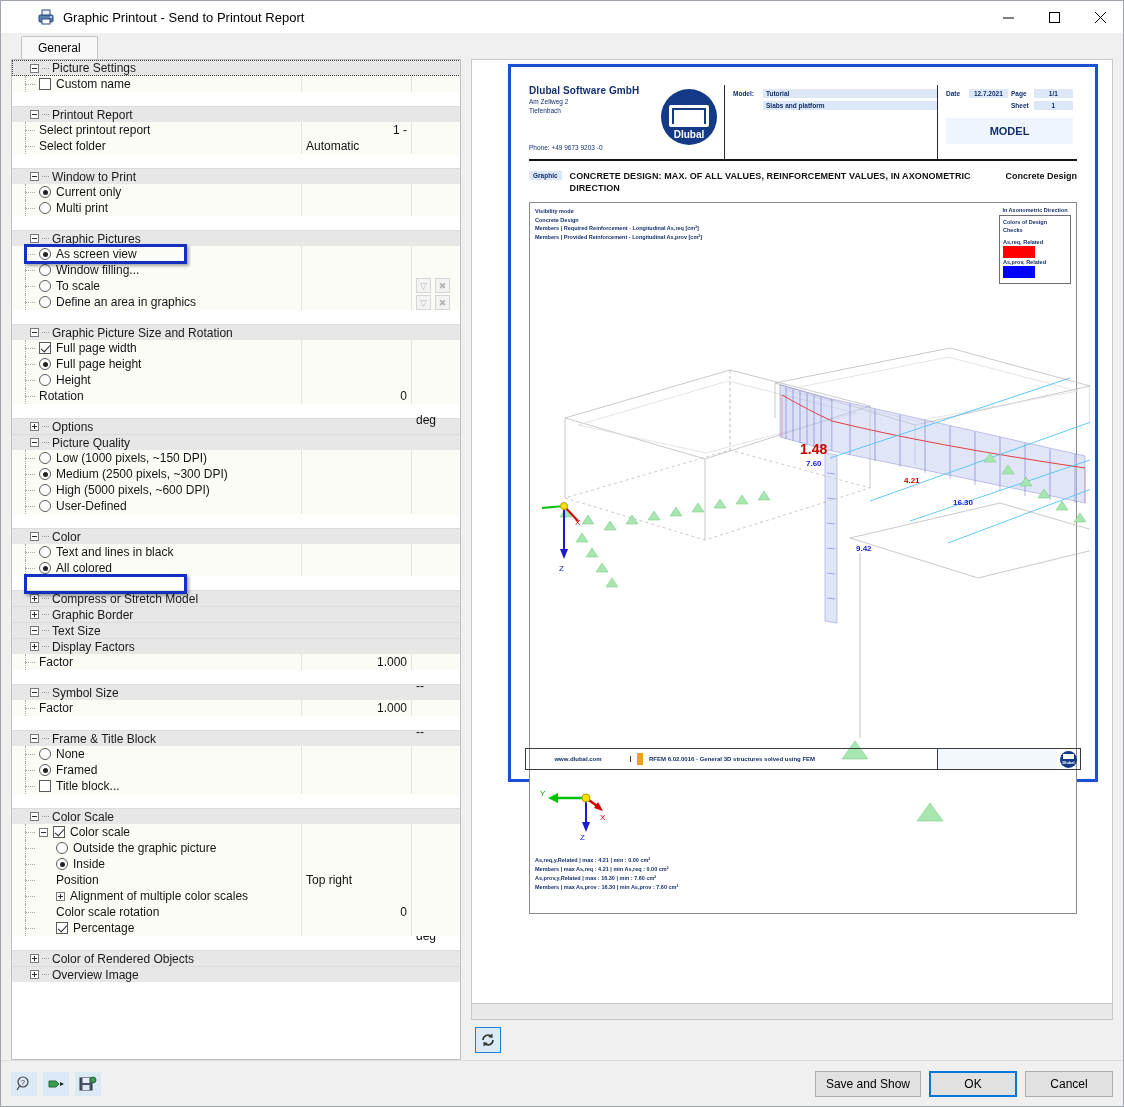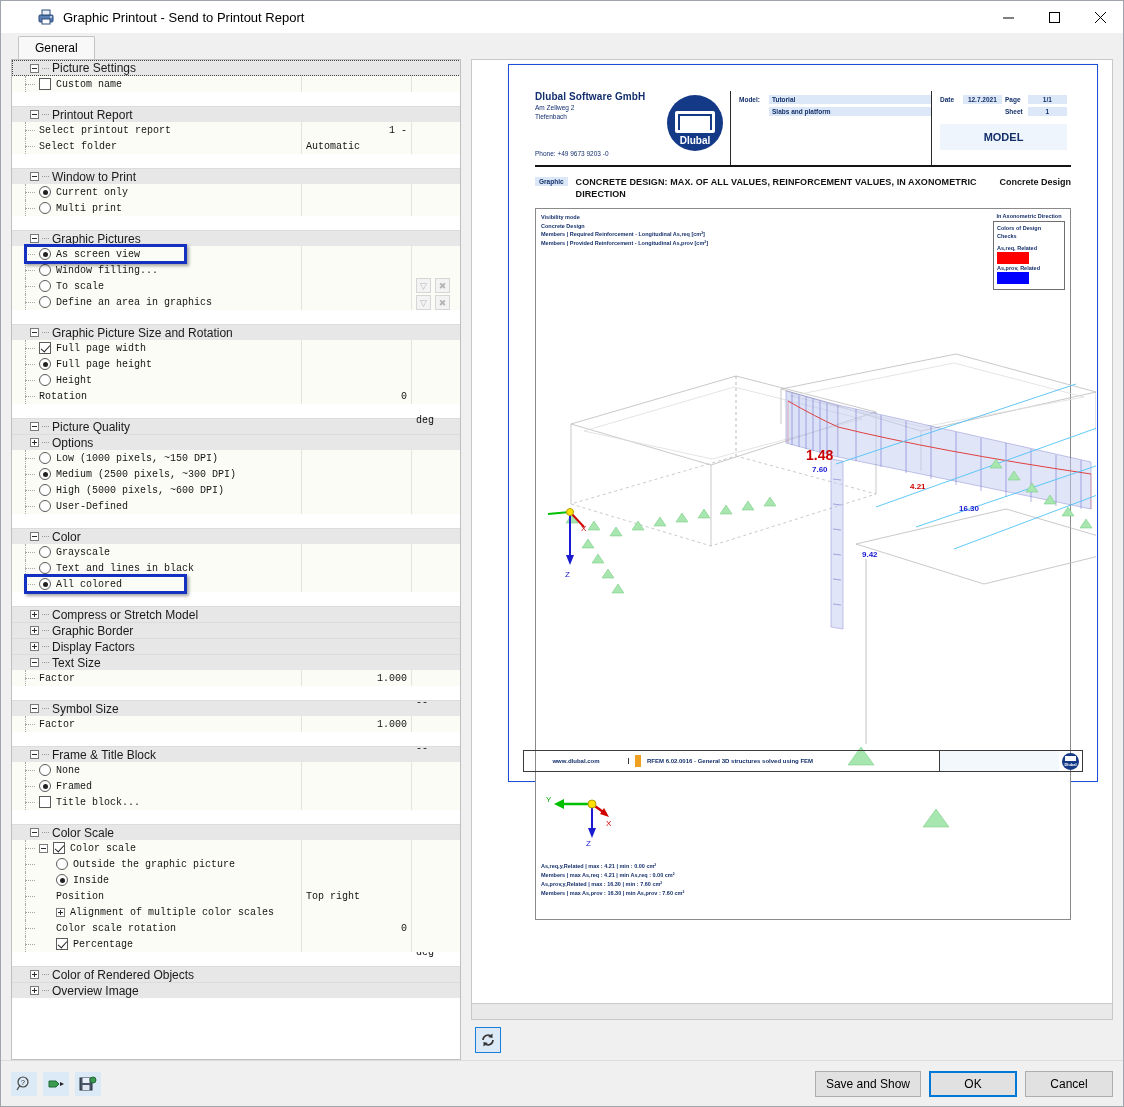--- a/index.html
+++ b/index.html
@@ -34,23 +34,22 @@
   .wbtns { display:flex; height:32px; }
   .wbtn {
     width:46px; height:32px;
     display:flex; align-items:center; justify-content:center;
     font-size:13px; color:#000;
   }
   
   .tabstrip {
     height:26px; background:#f0f0f0;
     display:flex; align-items:flex-end;
-    padding-left:2px; flex:0 0 26px;
+    padding-left:20px; flex:0 0 26px;
     position:relative;
-    margin-left:15px;
   }
   .tab {
     padding:4px 16px 5px 16px; font-size:12px;
     background:#f8f8f8; border:1px solid #c4c4c4;
     border-bottom:none; border-radius:2px 2px 0 0;
     position:relative; top:1px;
   }
   .tab.active { background:#f8f8f8; }
   
   .content {
@@ -91,23 +90,22 @@
     width:1px; height:5px; background:#2b2b2b;
   }
   .grp-dots {
     width:7px; border-top:1px dotted #999; margin-right:3px;
     flex:0 0 7px; height:1px;
   }
   .grp-label { font-size:12px; color:#1a1a1a; }
   .row {
     display:flex; height:16px; align-items:center;
     background:#fcfcf7;
-    font-size:10px;
+    font-size:12px;
     position:relative;
-    font-family:Liberation Mono, monospace;
   }
   .row .c1 {
     flex:0 0 290px; display:flex; align-items:center;
     height:16px; overflow:hidden; padding-left:2px;
     border-right:1px solid #e4e4df;
   }
   .row .c2 {
     flex:0 0 110px; height:16px; display:flex; align-items:center;
     justify-content:flex-end; padding-right:4px;
     border-right:1px solid #e4e4df;
@@ -174,23 +172,23 @@
   }
   .preview-area {
     flex:1 1 auto; background:#ffffff;
     border:1px solid #c9c9c9;
     position:relative; overflow:hidden;
   }
   .page {
     position:absolute; left:36px; top:4px;
     width:590px; height:718px;
     background:#ffffff;
-    border:1px solid #1d4ed8;
+    border:3px solid #1d4ed8;
     box-shadow:0 0 2px rgba(0,0,0,.1);
-    padding:12px;
+    padding:4px;
   }
   .ph {
     display:flex; height:76px; margin:14px 14px 0 14px;
     border-bottom:2px solid #151515;
     color:#13306b;
   }
   .ph-left { width:195px; position:relative; font-size:7px; }
   .ph-company { font-size:10px; font-weight:bold; color:#132e6e; letter-spacing:.1px;}
   .ph-addr { font-size:6.5px; color:#132e6e; line-height:1.35; margin-top:2px;}
   .ph-phone { font-size:6.5px; color:#132e6e; position:absolute; bottom:8px; left:0;}
@@ -546,28 +544,28 @@
                 <span class="vline"></span>
                 <span class="elbow"></span>
               </span>
               <span class="lbl">Rotation</span>
             </div>
             <div class="c2">0</div>
             <div class="c3">deg</div>
           </div>
           <div class="spacer-row"></div>
           <div class="grp">
+            <span class="exp plus"></span>
+            <span class="grp-dots"></span>
+            <span class="grp-label">Options</span>
+          </div>
+          <div class="grp">
             <span class="exp"></span>
             <span class="grp-dots"></span>
             <span class="grp-label">Picture Quality</span>
-          </div>
-          <div class="grp">
-            <span class="exp plus"></span>
-            <span class="grp-dots"></span>
-            <span class="grp-label">Options</span>
           </div>
           <div class="row">
             <div class="c1">
               <span class="indent-guide" style="flex-basis: 25px; width: 25px;">
                 <span class="vline"></span>
                 <span class="elbow"></span>
               </span>
               <span class="radio"></span>
               <span class="lbl">Low (1000 pixels, ~150 DPI)</span>
             </div>
@@ -616,32 +614,20 @@
             <span class="grp-dots"></span>
             <span class="grp-label">Color</span>
           </div>
           <div class="row">
             <div class="c1">
               <span class="indent-guide" style="flex-basis: 25px; width: 25px;">
                 <span class="vline"></span>
                 <span class="elbow"></span>
               </span>
               <span class="radio"></span>
-              <span class="lbl">Grayscale</span>
-            </div>
-            <div class="c2"></div>
-            <div class="c3"></div>
-          </div>
-          <div class="row">
-            <div class="c1">
-              <span class="indent-guide" style="flex-basis: 25px; width: 25px;">
-                <span class="vline"></span>
-                <span class="elbow"></span>
-              </span>
-              <span class="radio"></span>
               <span class="lbl">Text and lines in black</span>
             </div>
             <div class="c2"></div>
             <div class="c3"></div>
           </div>
           <div class="row">
             <div class="c1">
               <span class="indent-guide" style="flex-basis: 25px; width: 25px;">
                 <span class="vline"></span>
                 <span class="elbow"></span>
@@ -657,28 +643,28 @@
             <span class="exp plus"></span>
             <span class="grp-dots"></span>
             <span class="grp-label">Compress or Stretch Model</span>
           </div>
           <div class="grp">
             <span class="exp plus"></span>
             <span class="grp-dots"></span>
             <span class="grp-label">Graphic Border</span>
           </div>
           <div class="grp">
+            <span class="exp"></span>
+            <span class="grp-dots"></span>
+            <span class="grp-label">Text Size</span>
+          </div>
+          <div class="grp">
             <span class="exp plus"></span>
             <span class="grp-dots"></span>
             <span class="grp-label">Display Factors</span>
-          </div>
-          <div class="grp">
-            <span class="exp"></span>
-            <span class="grp-dots"></span>
-            <span class="grp-label">Text Size</span>
           </div>
           <div class="row">
             <div class="c1">
               <span class="indent-guide" style="flex-basis: 25px; width: 25px;">
                 <span class="vline"></span>
                 <span class="elbow"></span>
               </span>
               <span class="lbl">Factor</span>
             </div>
             <div class="c2">1.000</div>

